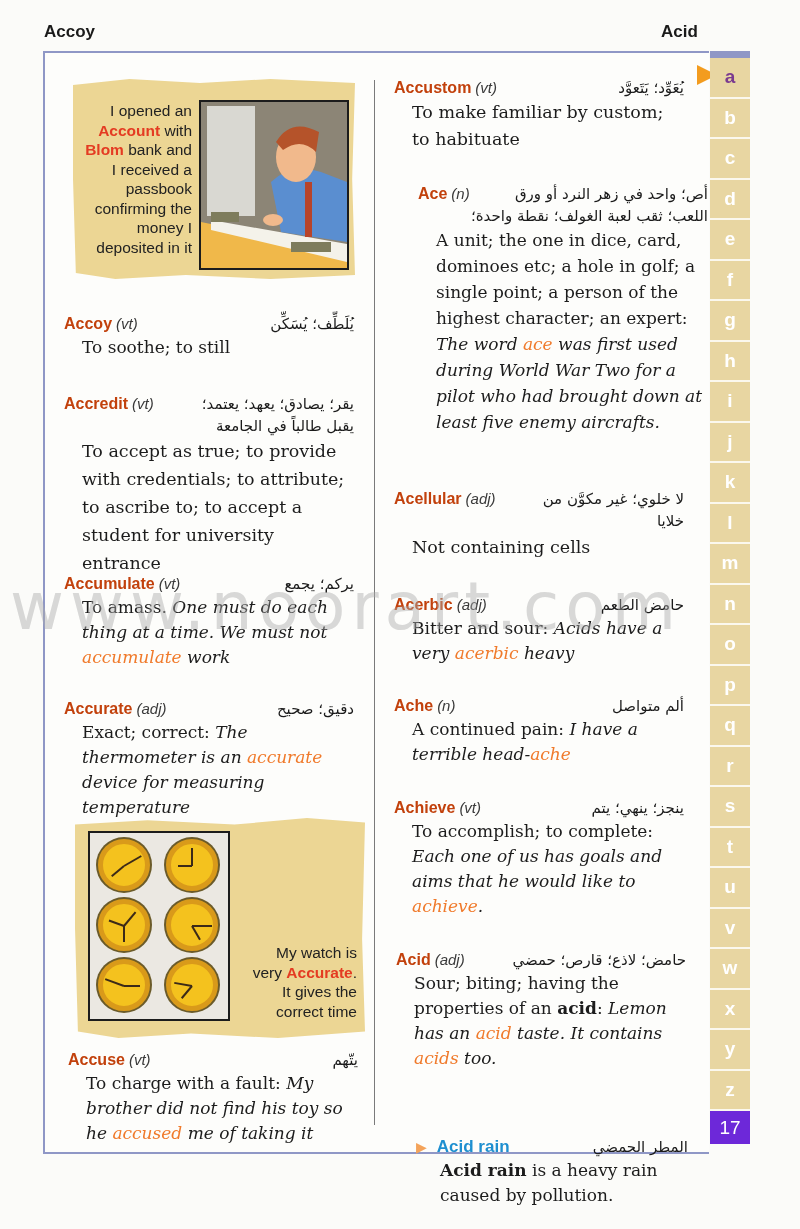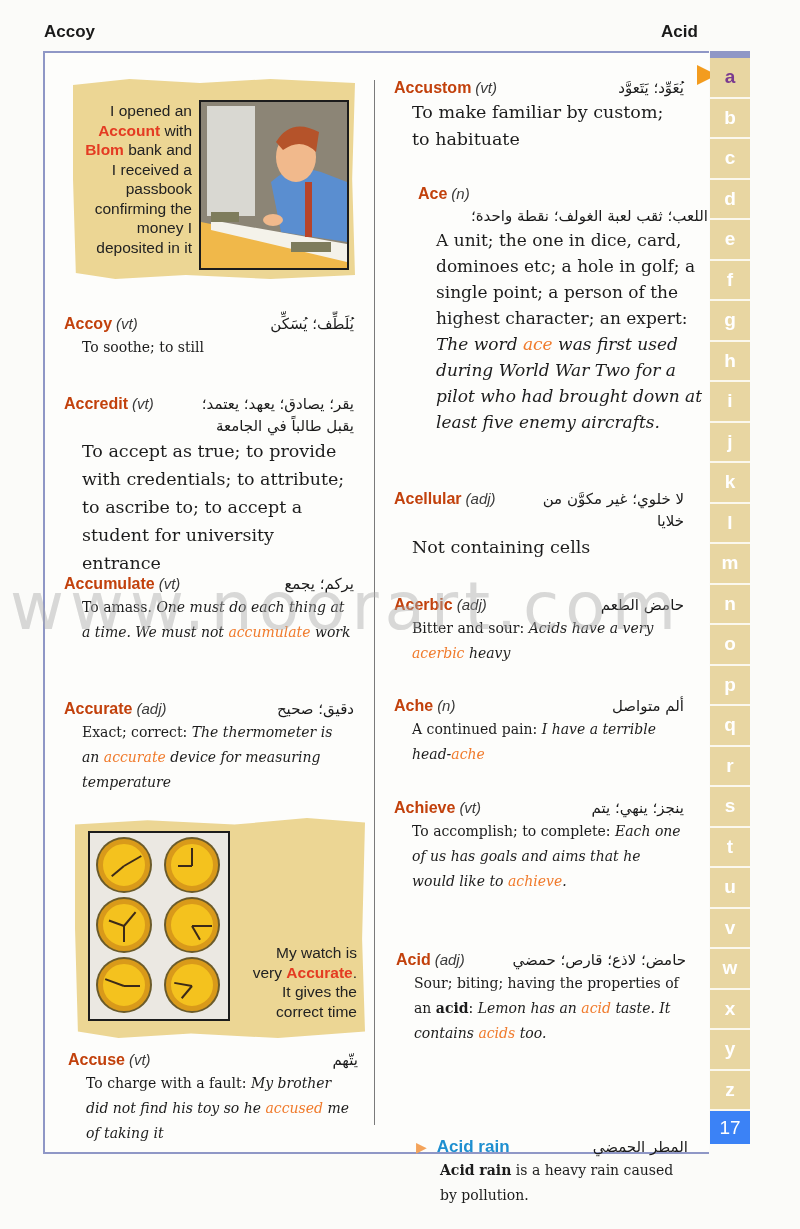--- a/index.html
+++ b/index.html
@@ -12,21 +12,21 @@
 
   .frame { position: absolute; left: 43px; top: 51px; width: 666px; height: 1103px; border: 2px solid #8f97c6; border-right: none; background: #fdfdfb; }
   .divider { position: absolute; left: 374px; top: 80px; width: 1px; height: 1045px; background: #7a7a7a; }
 
   .entry { position: absolute; width: 290px; }
   .entry-head { display: flex; justify-content: space-between; align-items: baseline; line-height: 22px; }
   .hw { font-family: "Liberation Sans", sans-serif; font-weight: bold; color: #c2410c; font-size: 16px; }
   .pos { font-family: "Liberation Sans", sans-serif; font-style: italic; color: #3a3a3a; font-size: 15px; margin-left: 4px; }
   .ar { font-family: "DejaVu Sans", sans-serif; font-size: 15px; direction: rtl; text-align: right; color: #1a1a1a; }
   .ar-block { font-family: "DejaVu Sans", sans-serif; font-size: 15px; direction: rtl; text-align: right; line-height: 22px; color:#1a1a1a; }
-  .def { margin-left: 18px; font-size: 14px; line-height: 25px; color: #1c1c1c; }
+  .def { margin-left: 18px; font-size: 17px; line-height: 25px; color: #1c1c1c; }
   .ex { font-style: italic; }
   .hl { color: #f07a2b; font-style: italic; }
   .bold { font-weight: bold; }
 
   .illus { position: absolute; background: #ecd694; }
   .illus-bank { left: 73px; top: 79px; width: 282px; height: 200px; clip-path: polygon(0 3%, 20% 0, 45% 2%, 70% 0, 100% 2%, 99% 50%, 100% 98%, 70% 100%, 40% 98%, 15% 100%, 1% 97%, 0 50%); }
   .illus-clock { left: 75px; top: 818px; width: 290px; height: 220px; clip-path: polygon(0 3%, 25% 1%, 55% 3%, 80% 0, 100% 2%, 99% 55%, 100% 97%, 70% 100%, 40% 98%, 15% 100%, 1% 97%, 0 50%); }
   .caption { position: absolute; font-family: "Liberation Sans", sans-serif; font-size: 15.5px; line-height: 19.5px; color: #222; text-align: right; }
   .caption .red { color: #e43b22; font-weight: bold; }
   .bank-caption { left: 82px; top: 101px; width: 110px; }
@@ -38,21 +38,21 @@
   .hand { position: absolute; left: 50%; top: 50%; background: #3c2a18; transform-origin: 0 50%; height: 2px; }
 
   .subentry-arrow { color: #f4a35a; font-size: 14px; margin-right: 10px; }
   .sub-hw { font-family: "Liberation Sans", sans-serif; font-weight: bold; color: #1e8fd0; font-size: 17px; }
 
   .tabs { position: absolute; left: 710px; top: 51px; width: 40px; }
   .tab-top { height: 7px; background: #8f97c6; }
   .tab { height: 40.5px; background: #e8d6a2; border-bottom: 2px solid #fbf8ee; color: #fff; font-family: "Liberation Sans", sans-serif; font-weight: bold; font-size: 19px; text-align: center; line-height: 38px; }
   .tab.active { color: #7a3a8f; }
   .tab-pointer { position: absolute; left: 697px; top: 65px; width: 0; height: 0; border-top: 10px solid transparent; border-bottom: 10px solid transparent; border-left: 20px solid #f39c1f; }
-  .page-num { height: 33px; background: #3b82f6; color: #fff; font-family: "Liberation Sans", sans-serif; font-size: 19px; text-align: center; line-height: 34px; }
+  .page-num { height: 33px; background: #6d28d9; color: #fff; font-family: "Liberation Sans", sans-serif; font-size: 19px; text-align: center; line-height: 34px; }
 
   .watermark { position: absolute; left: 10px; top: 568px; width: 790px; font-family: "DejaVu Sans", sans-serif; font-size: 66px; letter-spacing: 6px; color: rgba(170,170,170,0.45); pointer-events: none; white-space: nowrap; }
 </style>
 </head>
 <body>
 
 <div class="running-head rh-left">Accoy</div>
 <div class="running-head rh-right">Acid</div>
 
 <div class="frame"></div>
@@ -170,20 +170,21 @@
   <div class="entry-head">
     <span><span class="hw">Accustom</span><span class="pos">(vt)</span></span>
     <span class="ar">يُعَوِّد؛ يَتَعوَّد</span>
   </div>
   <div class="def" style="font-size:17.5px; line-height:27px;">To make familiar by custom; to habituate</div>
 </div>
 
 <div class="entry" style="left:394px; top:183px;margin-left:24px;">
   <div class="entry-head">
     <span><span class="hw">Ace</span><span class="pos">(n)</span></span>
+    <span class="ar">أص؛ واحد في زهر النرد أو ورق</span>
   </div>
   <div class="ar-block">اللعب؛ ثقب لعبة الغولف؛ نقطة واحدة؛</div>
   <div class="def" style="font-size:17px; line-height:26px;">
     <span>A unit; the one in dice, card, dominoes etc; a hole in golf; a single point; a person of the highest character; an expert:</span>
     <span class="ex">The word</span>
     <span class="hl">ace</span>
     <span class="ex">was first used during World War Two for a pilot who had brought down at least five enemy aircrafts.</span>
   </div>
 </div>
 

